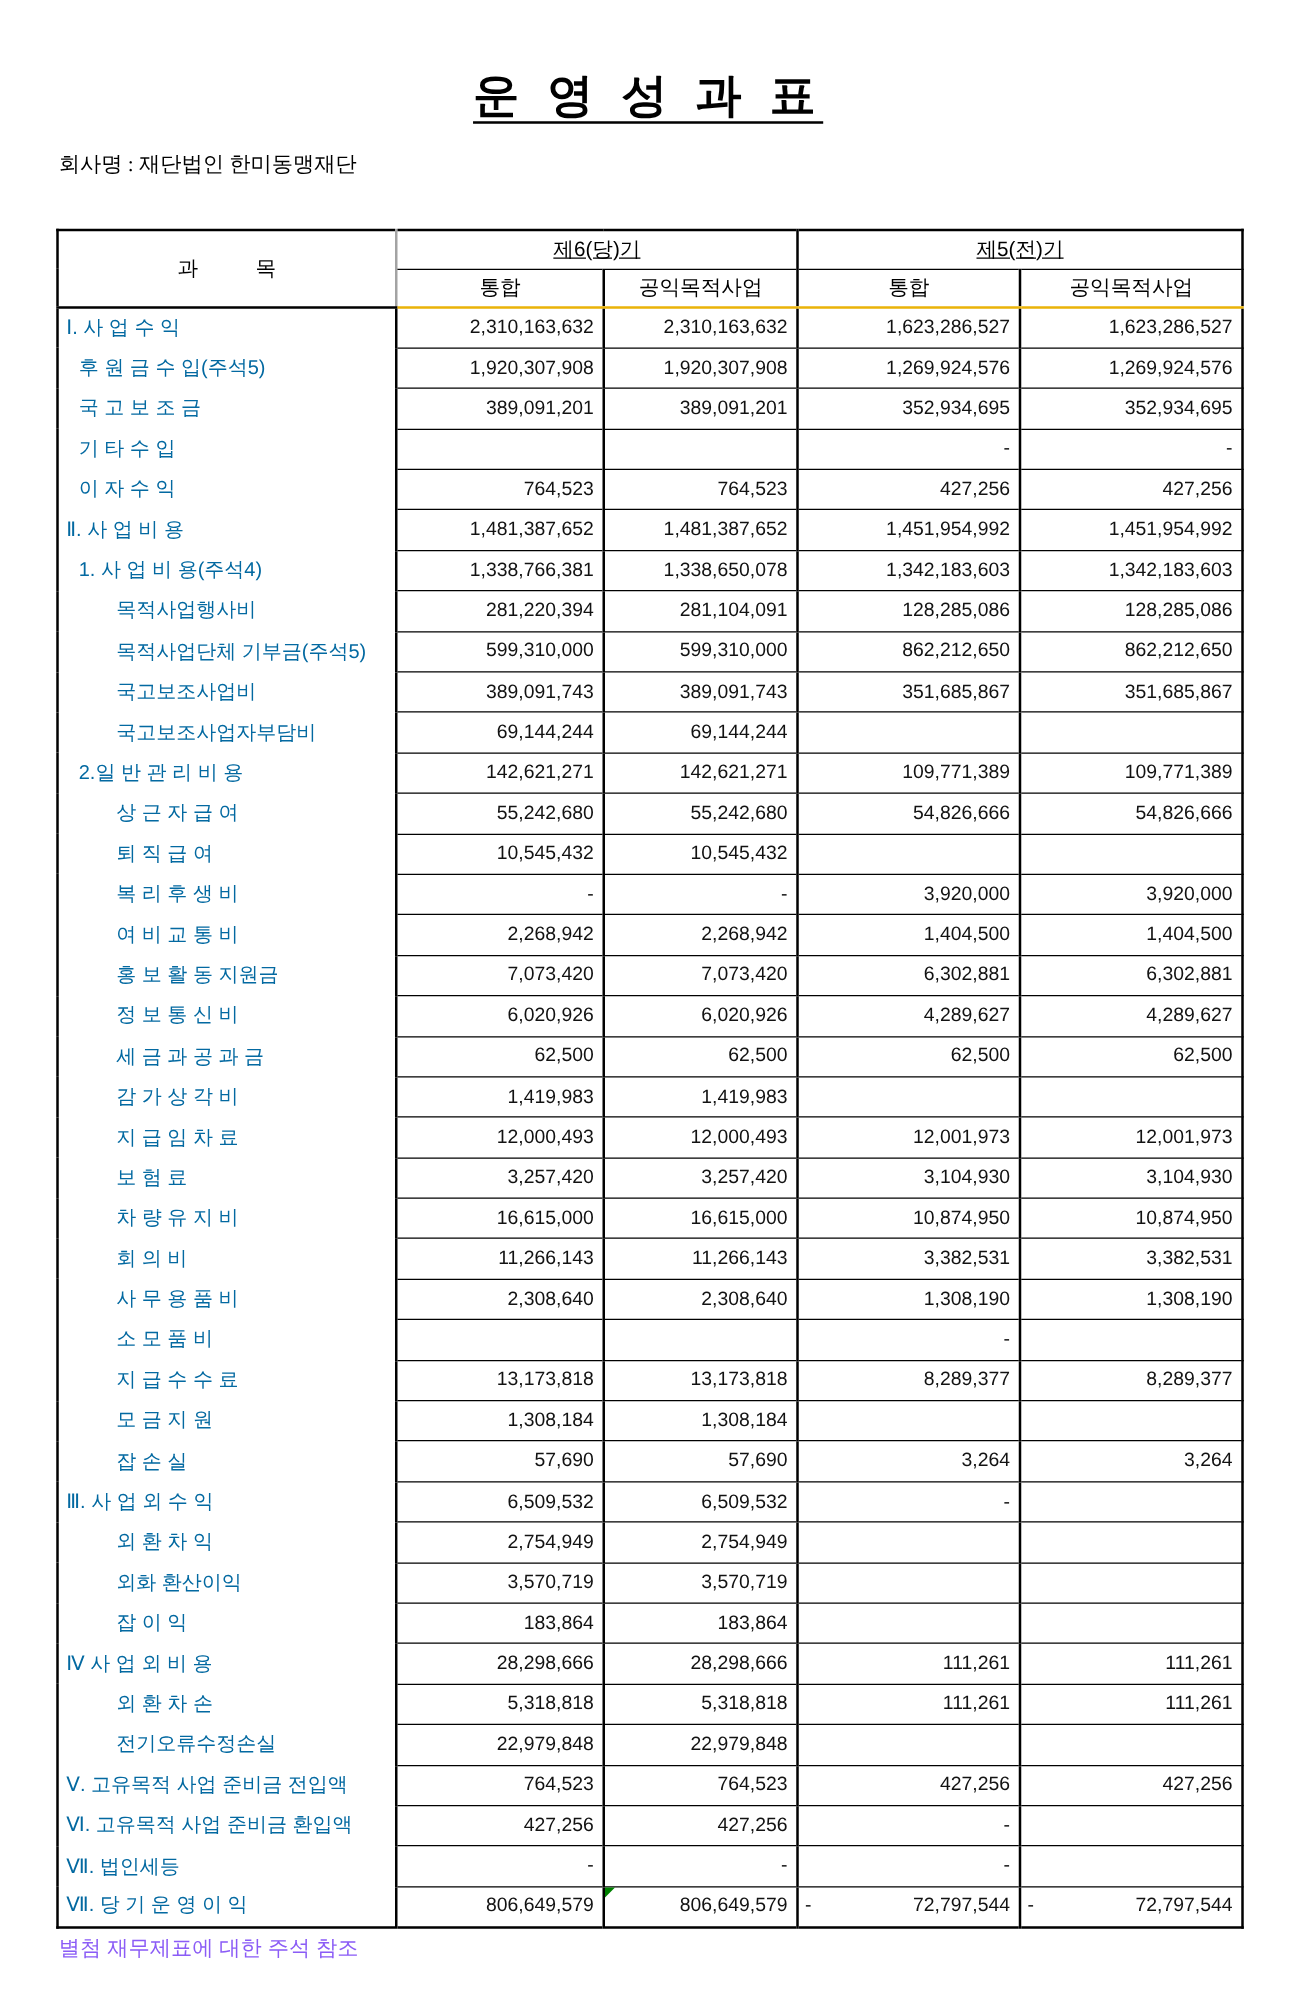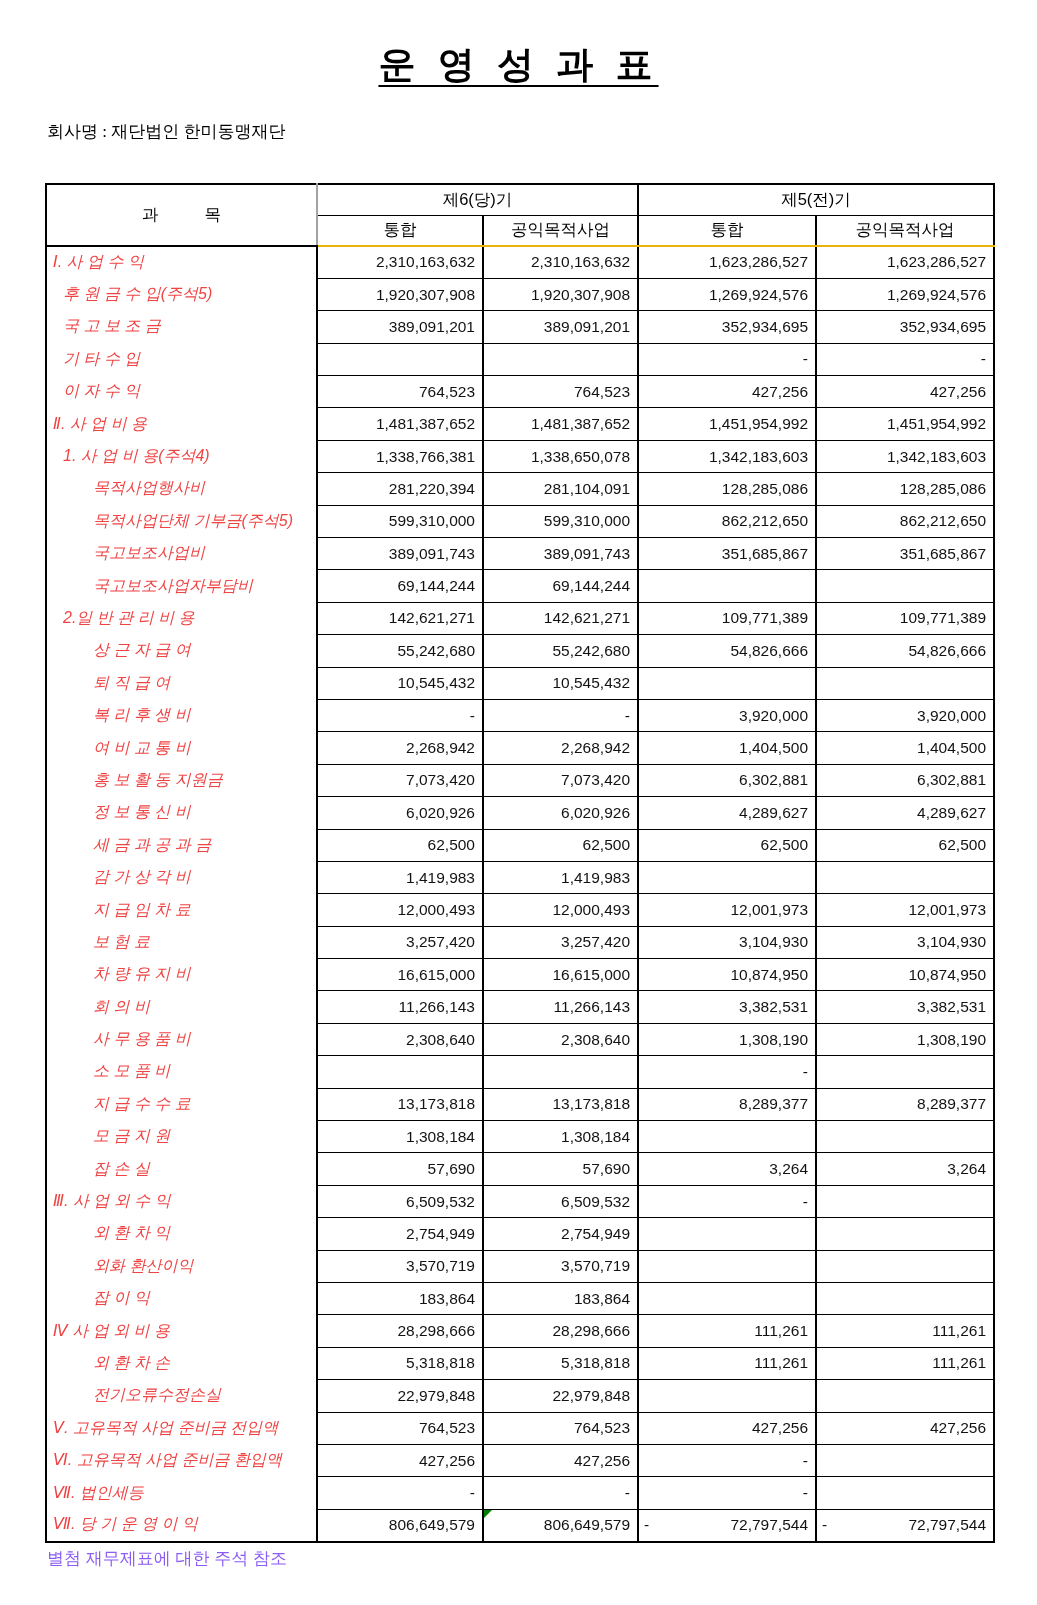--- a/index.html
+++ b/index.html
@@ -3,21 +3,21 @@
 <meta charset="utf-8">
 <style>
   * { margin:0; padding:0; box-sizing:border-box; }
   html,body { background:#ffffff; }
   body {
     width:1037px; height:1605px; position:relative;
     font-family:"Liberation Sans","DejaVu Sans",sans-serif;
     color:#111111;
   }
   .page-title {
-    position:absolute; top:40px; left:0; width:100%;
+    position:absolute; top:52px; left:0; width:100%;
     text-align:center; font-size:37px; font-weight:bold;
     letter-spacing:6px; color:#000;
     text-decoration:underline;
     text-decoration-thickness:2px;
     text-underline-offset:8px;
     white-space:pre;
   }
   .company-line {
     position:absolute; top:120px; left:47px;
     font-size:17px; color:#000;font-family:Liberation Serif, serif;
@@ -25,28 +25,27 @@
   table.statement {
     position:absolute; top:183px; left:45px;
     width:948px; border-collapse:collapse; table-layout:fixed;
     border:2px solid #000;
   }
   thead th {
     font-weight:normal; font-size:16.5px; text-align:center;
     height:31px; color:#000;
   }
   th.stub-h { border-right:2px solid #a3a3a3; border-bottom:2px solid #000; white-space:pre; }
-  th.period { border-left:2px solid #000; border-bottom:1px solid #000; }
+  th.period { border-left:2px solid #000; border-bottom:1px solid #000;text-decoration:underline; }
   th.sub    { border-left:2px solid #000; border-bottom:2px solid #eab308; }
   tbody td { height:32.4px; vertical-align:middle; }
   td.stub {
     border-right:2px solid #000;
-    font-size:16px; color:#ef4444; white-space:pre;
+    font-size:16px; color:#0369a1; white-space:pre;
     overflow:hidden;
-    font-style:italic;
   }
   td.stub.lvl0 { padding-left:6px; }
   td.stub.lvl1 { padding-left:16px; }
   td.stub.lvl2 { padding-left:46px; }
   td.num {
     border-left:2px solid #000; border-bottom:1px solid #000;
     font-size:15.5px; text-align:right; padding-right:7px;
     position:relative; color:#121212;
   }
   td.num .negwrap {

